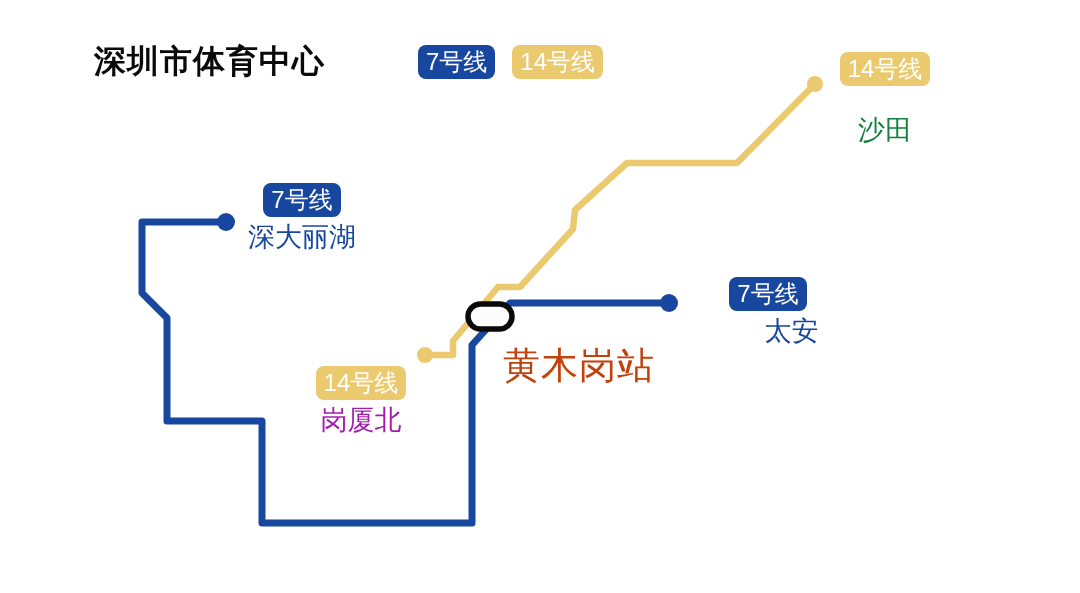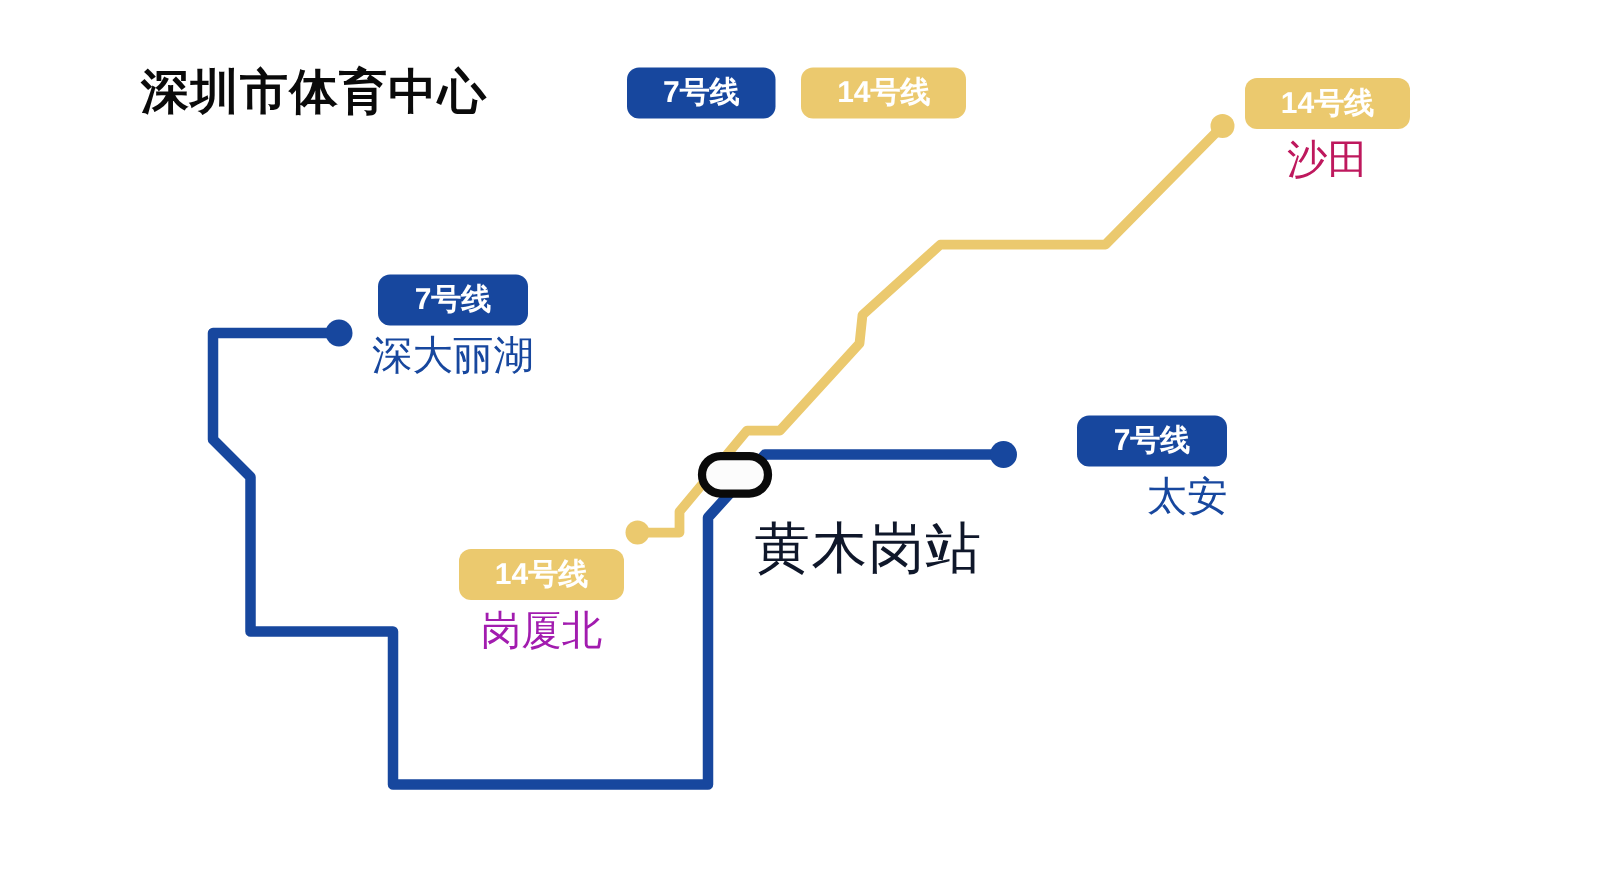--- a/index.html
+++ b/index.html
@@ -16,44 +16,44 @@
     letter-spacing:1px;white-space:nowrap;font-family:Liberation Serif, serif;
   }
 
   .legend{
     position:absolute;left:418px;top:45px;
     display:flex;gap:17px;align-items:center;
   }
 
   .badge{
     display:inline-block;
-    padding:3px 24px;
+    padding:3px 8px;
     border-radius:8px;
     color:#ffffff;
-    font-size:20px;font-weight:700;
+    font-size:24px;font-weight:400;
     line-height:28px;
     white-space:nowrap;
   }
 
   .label-col{
     position:absolute;
     display:flex;flex-direction:column;align-items:center;gap:5px;
   }
   .station-name{
     font-size:27px;font-weight:500;line-height:30px;white-space:nowrap;
   }
 
   #label-shendalihu{left:244px;top:183px;width:116px;}
   #label-taian{left:718px;top:277px;width:100px;}
   #label-shatian{left:833px;top:52px;width:104px;}
   #label-gangxiabei{left:311px;top:366px;width:100px;}
 
   .interchange-label{
     position:absolute;left:503px;top:341px;
-    font-size:37px;font-weight:500;color:#0f172a;
+    font-size:37px;font-weight:500;color:#c2410c;
     letter-spacing:1px;white-space:nowrap;font-family:Liberation Mono, monospace;
   }
 </style>
 </head>
 <body>
 
 <svg id="map-svg" viewBox="0 0 1080 593">
     <polyline points="669,303 510,303 472,345 472,523 262,523 262,421 167,421 167,318 142,293 142,222 226,222" fill="none" stroke="#17479E" stroke-width="7" stroke-linejoin="round" stroke-linecap="round"></polyline>
     <circle cx="226" cy="222" r="9" fill="#17479E"></circle>
     <circle cx="669" cy="303" r="9" fill="#17479E"></circle>
@@ -80,16 +80,16 @@
   <span class="station-name" style="color: rgb(23, 71, 158); margin-left: 47px;">太安</span>
 </div>
 
 <div class="label-col" id="label-gangxiabei">
   <span class="badge" style="background-color: rgb(235, 201, 110);">14号线</span>
   <span class="station-name" style="color: #a21caf;">岗厦北</span>
 </div>
 
 <div class="label-col" id="label-shatian">
   <span class="badge" style="background-color: rgb(235, 201, 110);">14号线</span>
-  <span class="station-name" style="color: #be185d;">沙田</span>
+  <span class="station-name" style="color: #15803d; margin-top: 24px;">沙田</span>
 </div>
 
 <div class="interchange-label">黄木岗站</div>
 
 </body></html>

